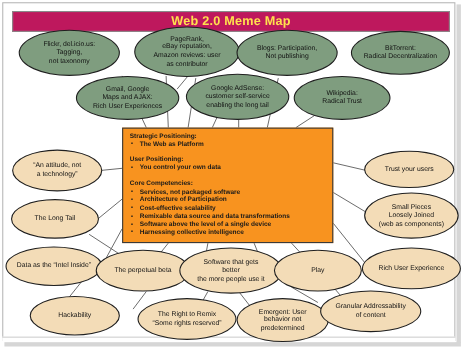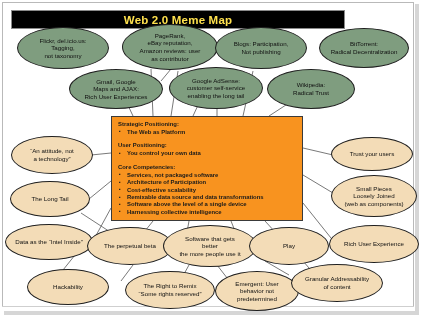--- a/index.html
+++ b/index.html
@@ -11,22 +11,22 @@
   #page{position:absolute;left:2px;top:2px;width:412px;height:308px;
         background:#ffffff;border:1px solid #b9b9b9;box-sizing:border-box;}
   #shadow-r{position:absolute;left:415px;top:4px;width:4px;height:308px;
             background:#d6d6d6;}
   #shadow-b{position:absolute;left:4px;top:311px;width:415px;height:4px;
             background:#d6d6d6;}
   #edge-b{position:absolute;left:2px;top:306px;width:412px;height:5px;
           background:#ffffff;border-top:1px solid #cfcfcf;box-sizing:border-box;}
 
   
-  #titlebar{position:absolute;left:8px;top:7px;width:334px;height:19px;
-            background:#000000;border:1px solid #8a8a8a;box-sizing:border-box;
+  #titlebar{position:absolute;left:8px;top:7px;width:398px;height:19px;
+            background:#be185d;border:1px solid #8a8a8a;box-sizing:border-box;
             display:flex;align-items:center;justify-content:center;}
   #titlebar .t{color:#ffe14d;font-weight:bold;font-size:11.5px;
                letter-spacing:.2px;white-space:nowrap;}
 
   
   #links{position:absolute;left:0;top:0;width:421px;height:318px;}
 
   
   .node{position:absolute;border:1.6px solid #1f1f1f;border-radius:50%;
         box-sizing:border-box;display:flex;align-items:center;

